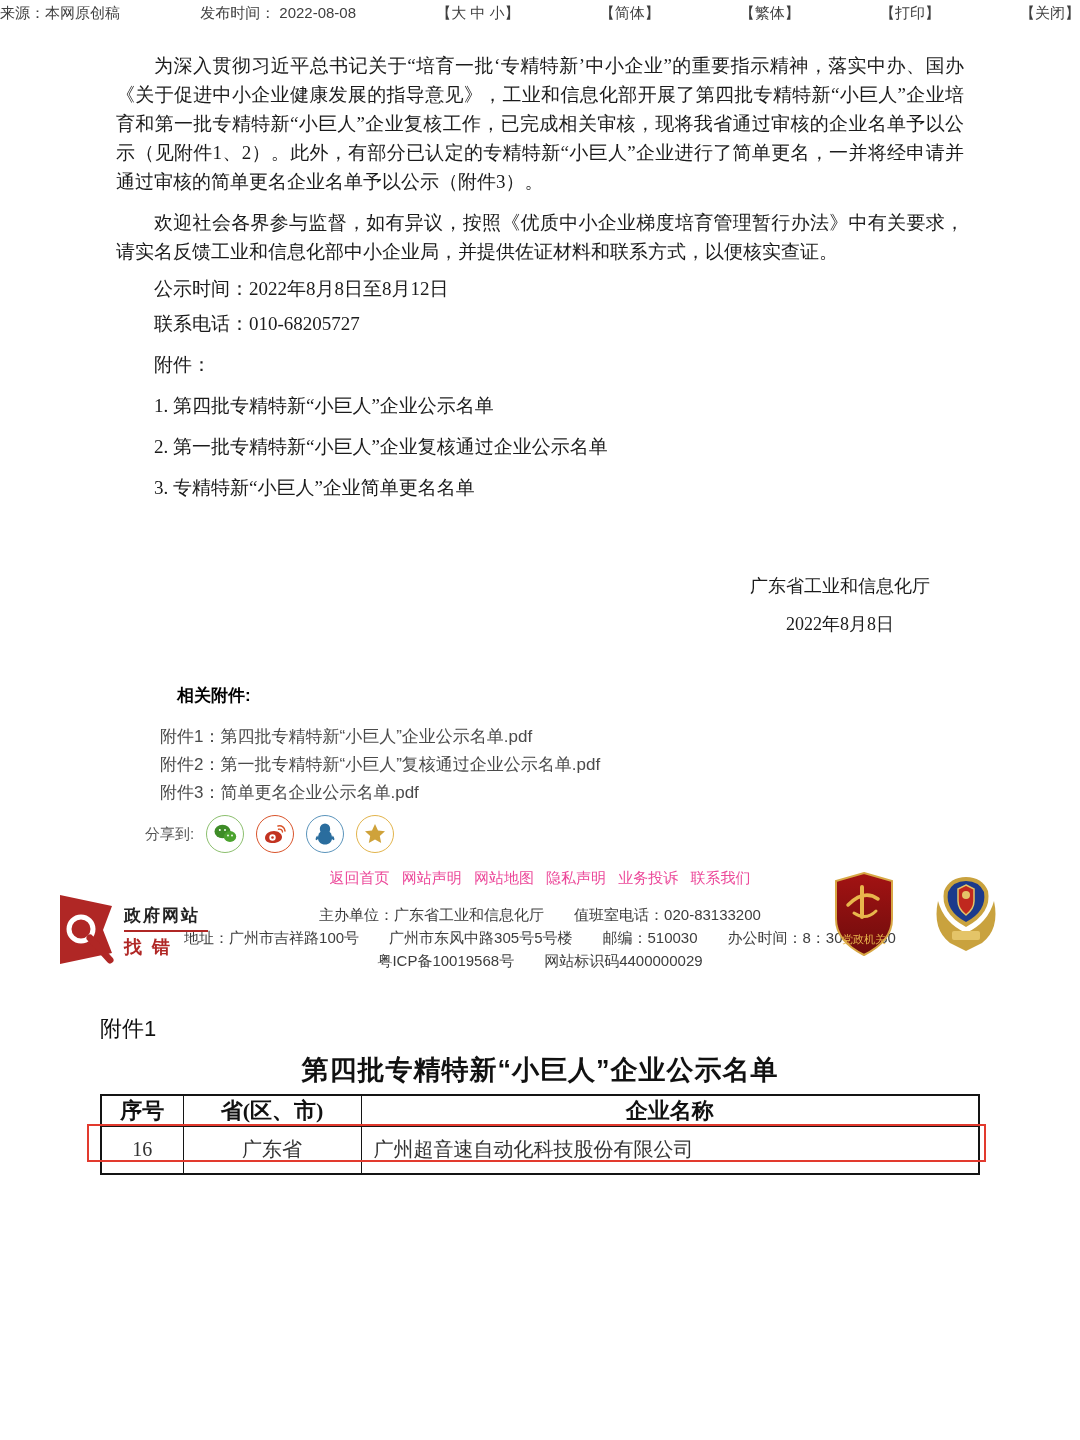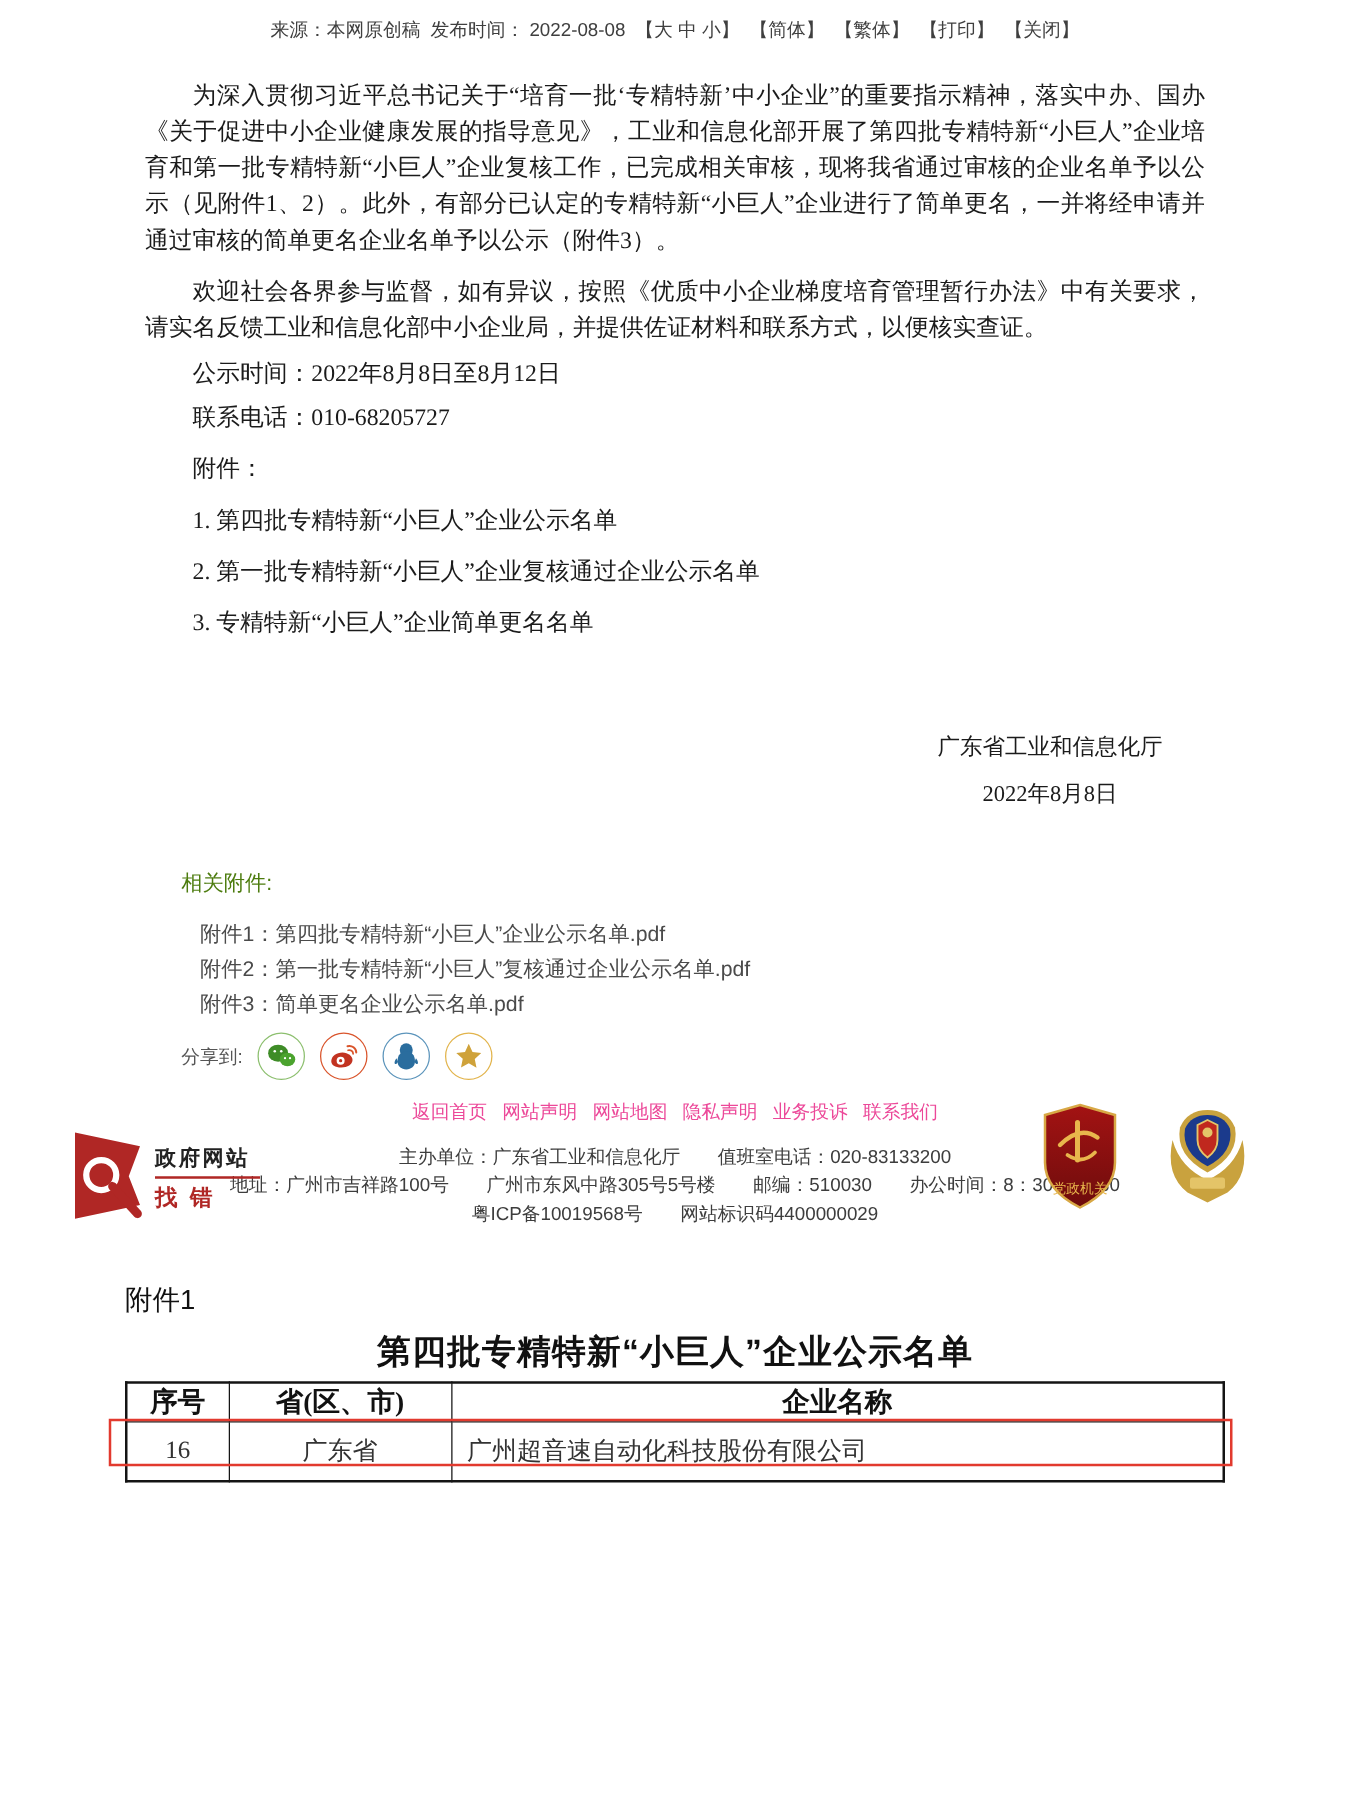--- a/index.html
+++ b/index.html
@@ -9,42 +9,42 @@
     position: relative; overflow: hidden;
     font-family: "Liberation Sans", sans-serif; color: #1c1c1c;
   }
   
   .doc-title {
     width: 930px; margin: 30px auto 0; text-align: center;
     font-size: 23px; line-height: 34px; font-weight: 700; color: #161616;
     font-family: "Liberation Sans", sans-serif;
   }
   .meta-row {
-    margin-top: 15px; display: flex; justify-content: center; align-items: center;
+    margin-top: 4px; display: flex; justify-content: space-between; align-items: center;
     gap: 8px; font-size: 15px; color: #3f3f3f;
   }
   .meta-row a { color: #3f3f3f; text-decoration: none; cursor: pointer; }
   .doc-body {
     width: 848px; margin: 28px auto 0;
     font-family: "Liberation Serif", "DejaVu Serif", serif;
     font-size: 19px; line-height: 29px; color: #1b1b1b; text-align: justify;
   }
   .doc-body p { text-indent: 2em; margin-bottom: 8px; margin-top: 12px; }
   .doc-body .gap-line { margin-top: 6px; margin-bottom: 0; }
   .attach-label { margin-top: 46px; }
   .attach-item { text-indent: 1.75em; margin-top: 11px; margin-bottom: 0; }
   .signature-block {
     width: 300px; margin: 72px 90px 0 auto; text-align: center;
     font-family: "Liberation Serif", "DejaVu Serif", serif;
     font-size: 18px; color: #1b1b1b;
   }
   .signature-block .sign-date { margin-top: 14px; }
   
   .related { margin: 48px 0 0 145px; }
-  .related-heading { font-size: 17px; font-weight: 400; color: #4d7c0f; }
+  .related-heading { font-size: 17px; font-weight: 700; color: #000000; margin-left: 32px; }
   .related-files { margin-top: 16px; list-style: none; }
   .related-files li { font-size: 17px; line-height: 28px; color: #4a4a4a; padding-left: 15px; }
   .related-files a { color: #4a4a4a; text-decoration: none; cursor: pointer; }
   .share-row { margin-top: 8px; display: flex; align-items: center; gap: 12px; }
   .share-label { font-size: 15px; color: #555; }
   .share-icon {
     width: 38px; height: 38px; border-radius: 50%; background: #fff;
     display: flex; align-items: center; justify-content: center; cursor: pointer;
   }
   .share-icon svg { display: block; }

